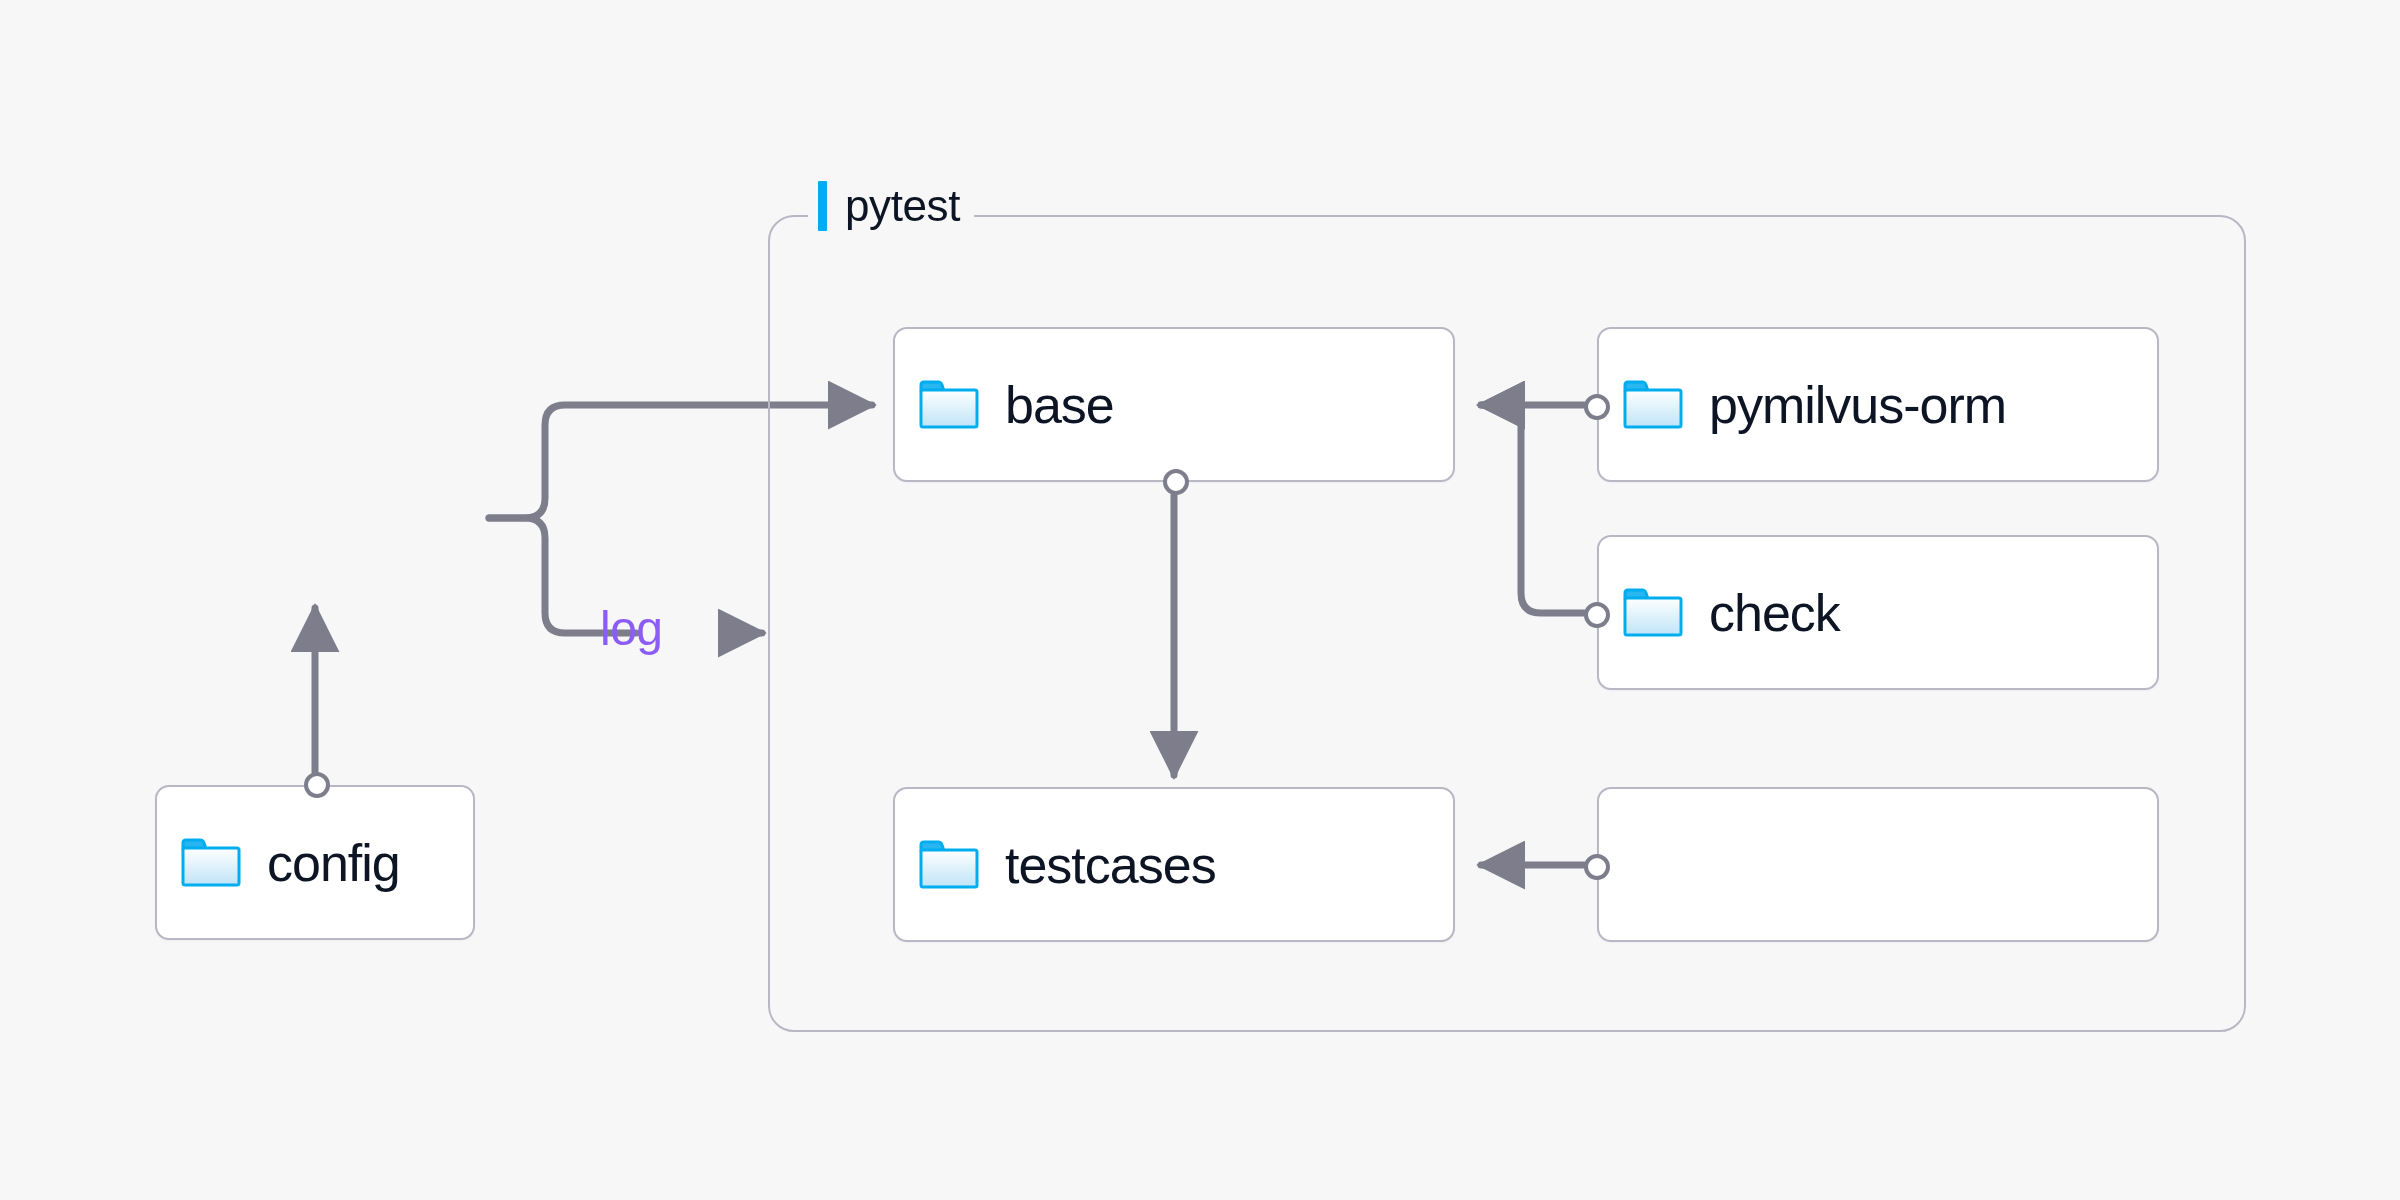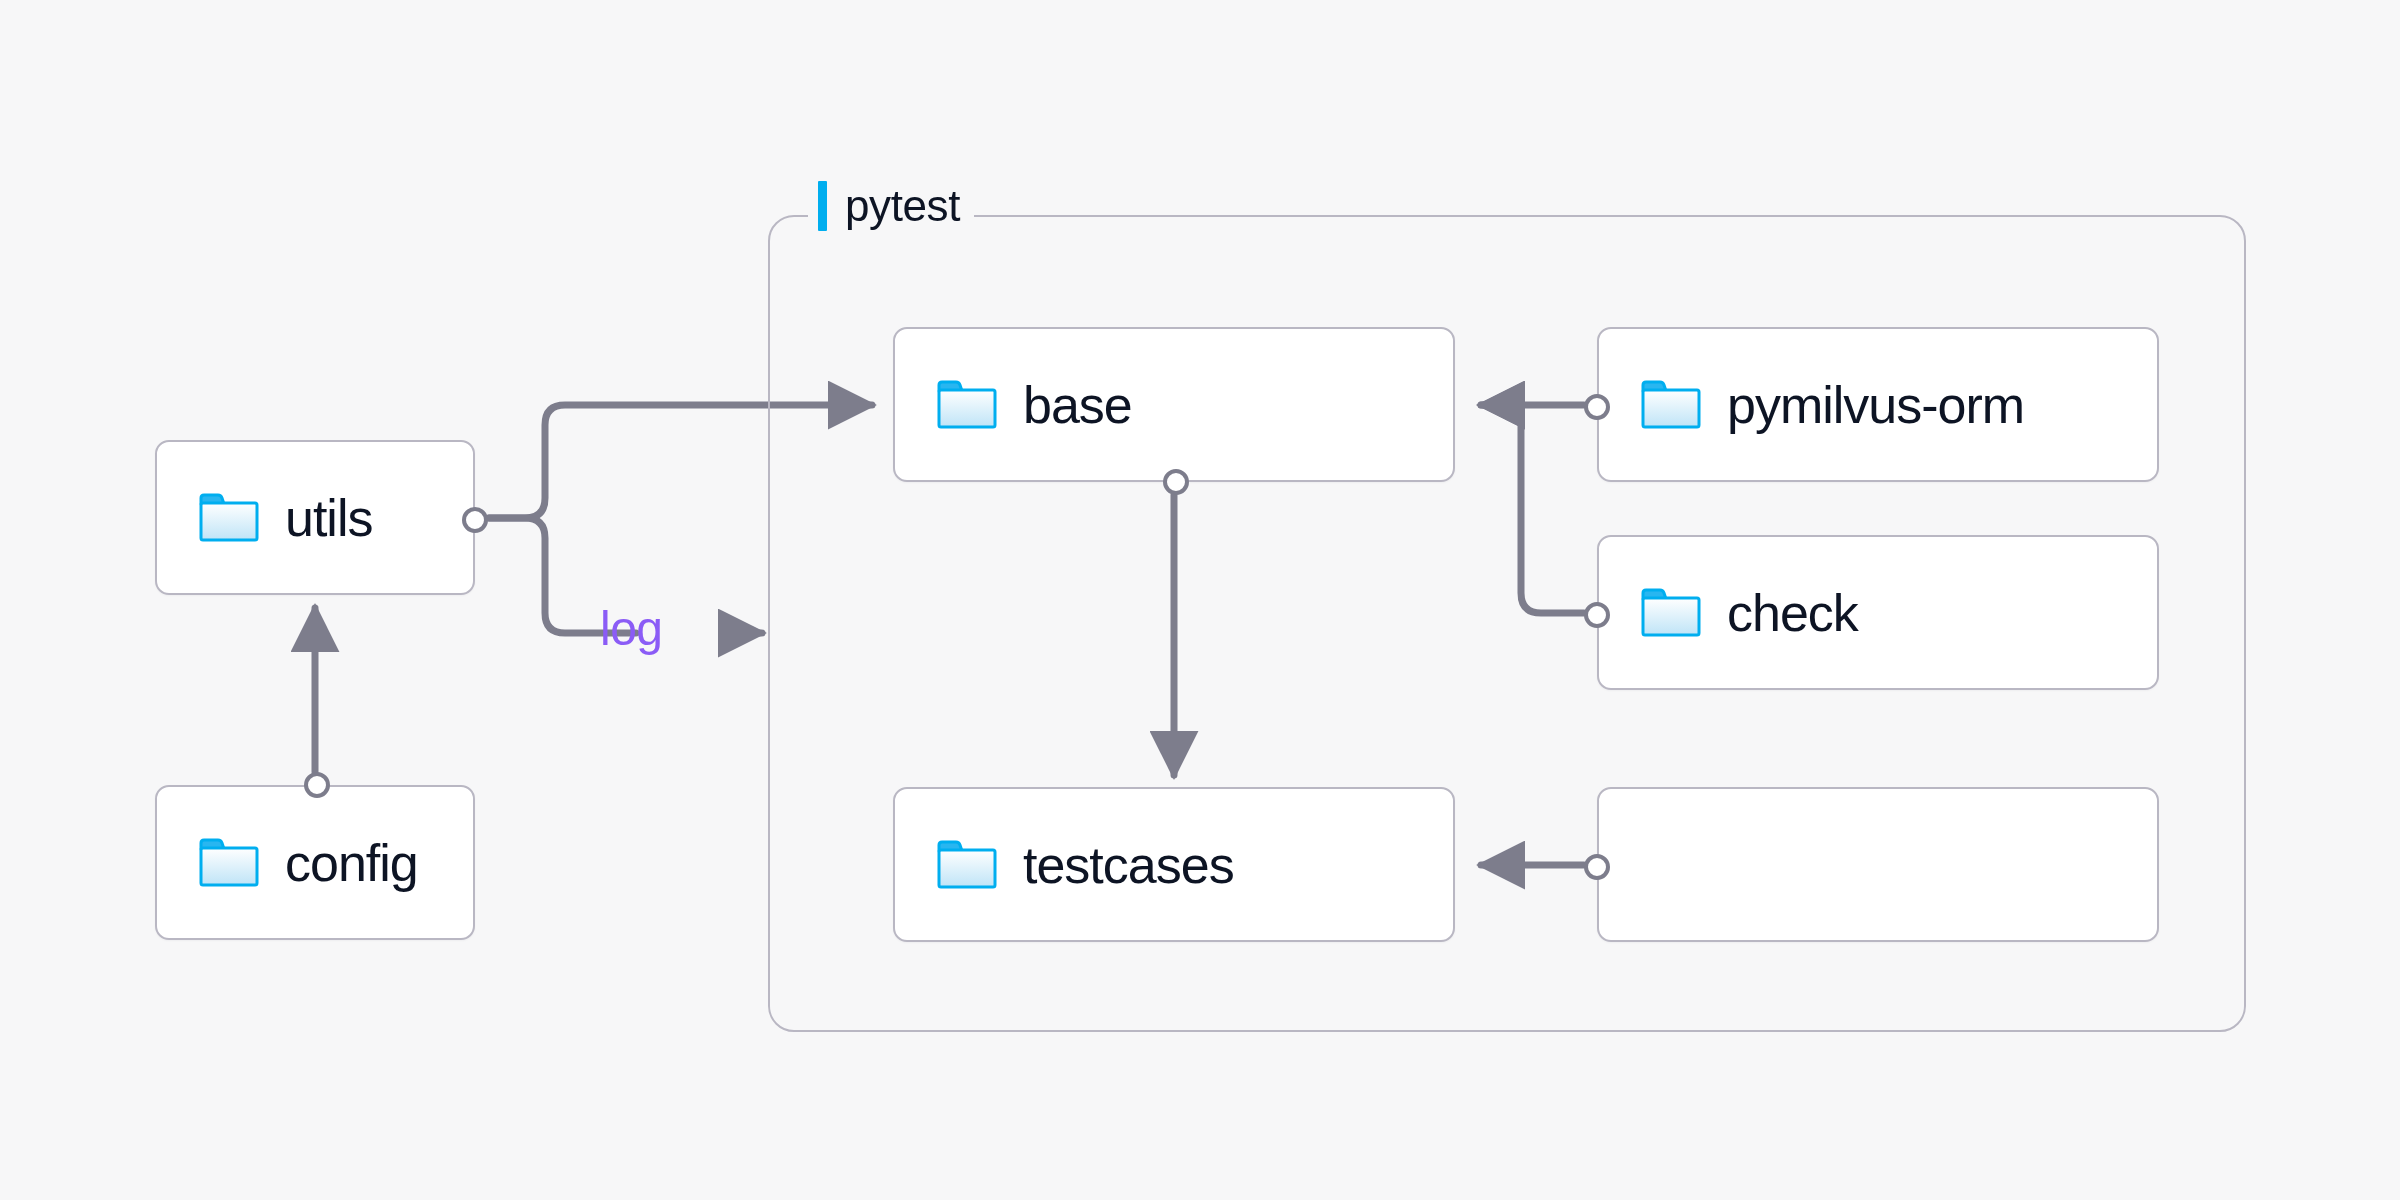--- a/index.html
+++ b/index.html
@@ -66,21 +66,21 @@
     border: 2px solid #b9b7c3;
     border-radius: 14px;
     display: flex;
     align-items: center;
     box-shadow: 0 1px 2px rgba(20,20,40,0.04);
   }
   .node-inner {
     display: flex;
     align-items: center;
     gap: 26px;
-    padding-left: 42px;
+    padding-left: 24px;
   }
   .node-label {
     font-size: 52px;
     color: #0d1424;
     letter-spacing: -1px;
     white-space: nowrap;
     line-height: 1;
   }
   .folder-icon {
     width: 60px;
@@ -145,30 +145,20 @@
     <path d="M 1584 865 L 1481 865" fill="none" stroke="#7d7d8c" stroke-width="7" stroke-linecap="round" marker-end="url(#arrow-head)"></path>
   </svg>
 
   <div class="group-box" style="left:768px; top:215px; width:1478px; height:817px;"></div>
 
   <div class="group-label-wrap" style="left:808px; top:177px;">
     <span class="group-accent-bar"></span>
     <span class="group-label-text">pytest</span>
   </div>
 
-  <div class="node" style="left:155px; top:440px; width:320px; height:155px;">
-    <div class="node-inner">
-      <svg class="folder-icon" viewBox="0 0 60 50" xmlns="http://www.w3.org/2000/svg">
-        <path d="M2 11 L2 5 Q2 2 5 2 L19 2 Q22 2 23 5 L25 11 Z" fill="#29b6f0" stroke="#00aeef" stroke-width="3" stroke-linejoin="round"></path>
-        <rect x="2" y="10" width="56" height="37" rx="2" fill="url(#folder-grad)" stroke="#00aeef" stroke-width="3"></rect>
-      </svg>
-      <span class="node-label">utils</span>
-    </div>
-    <span class="handle" style="right:-15px; top:65px;"></span>
-  </div>
 
   <div class="node" style="left:155px; top:785px; width:320px; height:155px;">
     <div class="node-inner">
       <svg class="folder-icon" viewBox="0 0 60 50" xmlns="http://www.w3.org/2000/svg">
         <path d="M2 11 L2 5 Q2 2 5 2 L19 2 Q22 2 23 5 L25 11 Z" fill="#29b6f0" stroke="#00aeef" stroke-width="3" stroke-linejoin="round"></path>
         <rect x="2" y="10" width="56" height="37" rx="2" fill="url(#folder-grad)" stroke="#00aeef" stroke-width="3"></rect>
       </svg>
       <span class="node-label">config</span>
     </div>
     <span class="handle" style="left:147px; top:-15px;"></span>

